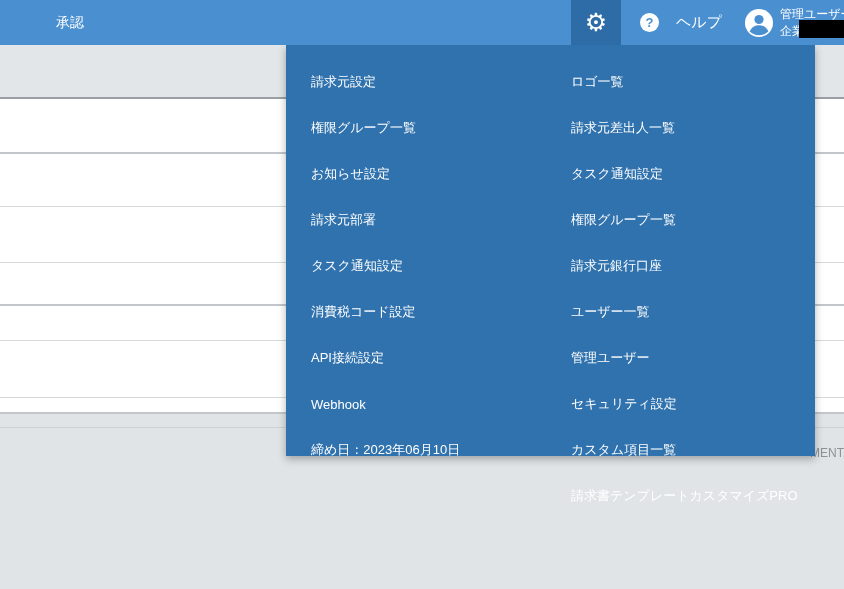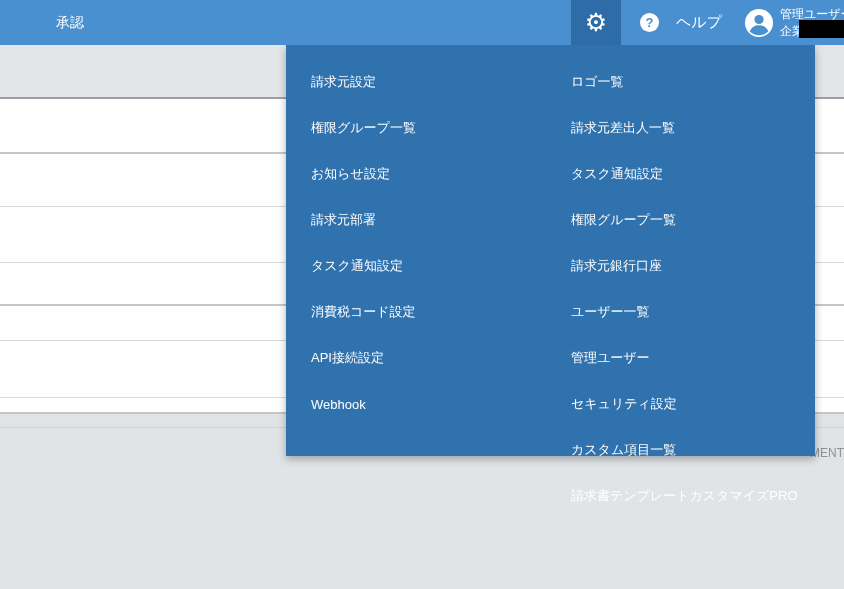--- a/index.html
+++ b/index.html
@@ -94,20 +94,21 @@
   <div class="menu-panel">
     <div class="menu-col left">
       <div class="menu-item">請求元設定</div>
       <div class="menu-item">権限グループ一覧</div>
       <div class="menu-item">お知らせ設定</div>
       <div class="menu-item">請求元部署</div>
       <div class="menu-item">タスク通知設定</div>
       <div class="menu-item">消費税コード設定</div>
       <div class="menu-item">API接続設定</div>
       <div class="menu-item">Webhook</div>
+      <div class="menu-item static">締め日：2023年06月10日</div>
     </div>
     <div class="menu-col right">
       <div class="menu-item">ロゴ一覧</div>
       <div class="menu-item">請求元差出人一覧</div>
       <div class="menu-item">タスク通知設定</div>
       <div class="menu-item">権限グループ一覧</div>
       <div class="menu-item">請求元銀行口座</div>
       <div class="menu-item">ユーザー一覧</div>
       <div class="menu-item">管理ユーザー</div>
       <div class="menu-item">セキュリティ設定</div>

